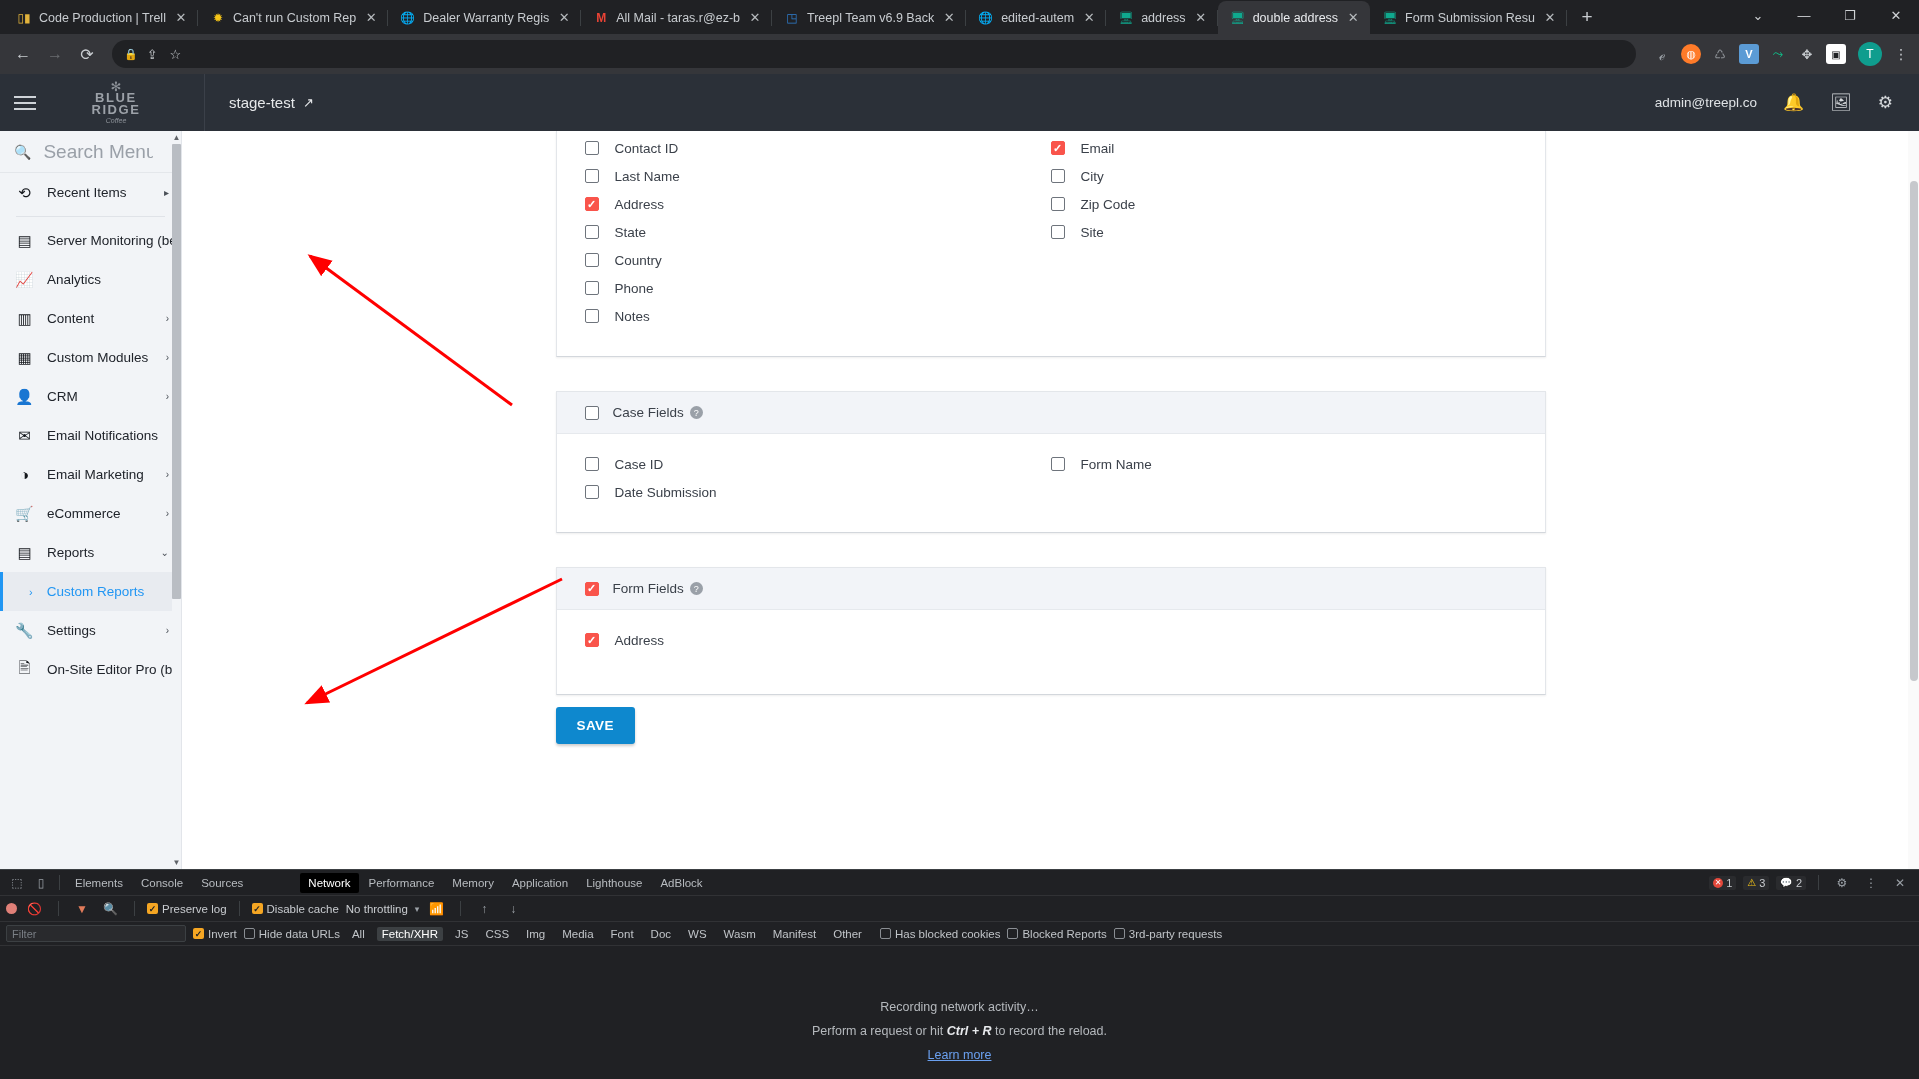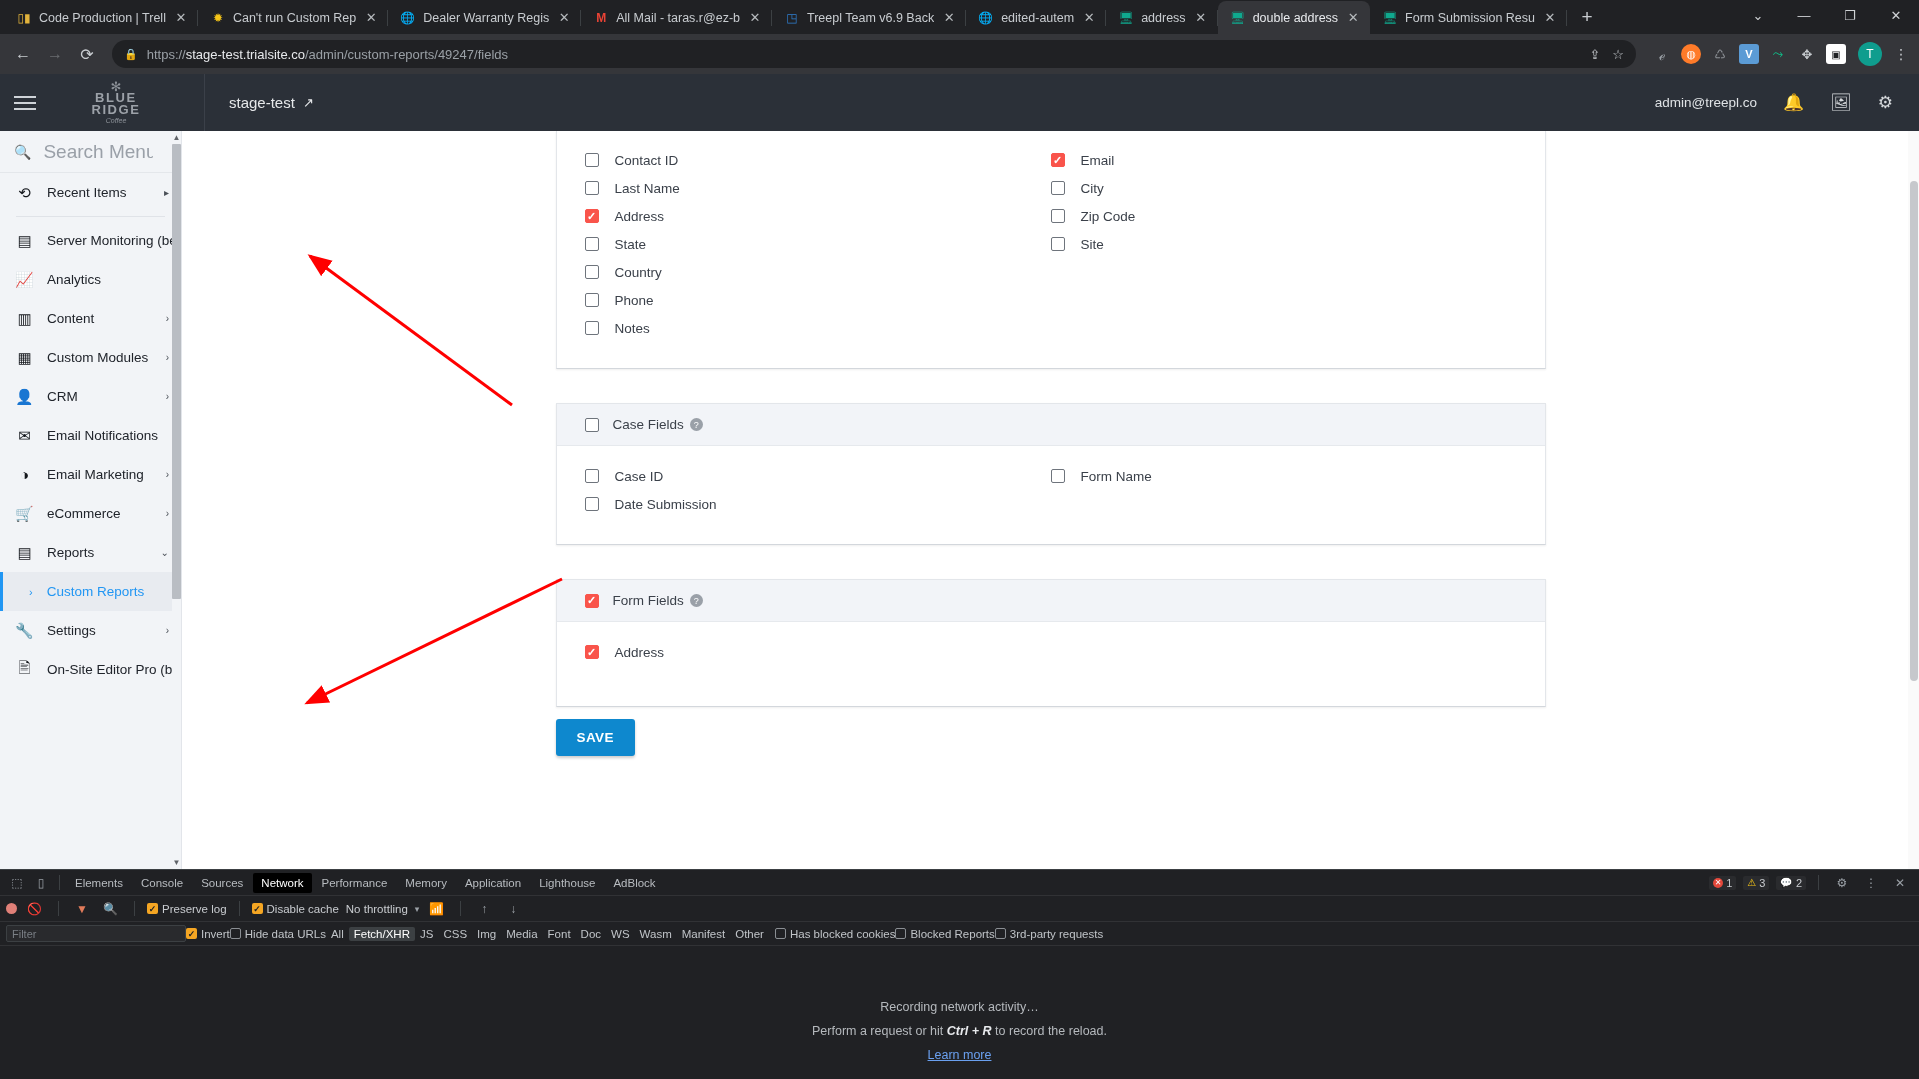--- a/index.html
+++ b/index.html
@@ -265,21 +265,21 @@
   }
   .dt-ico-btn {
     width: 22px; height: 22px; display: flex; align-items: center;
     justify-content: center; color: #9aa0a6; font-size: 12px; cursor: pointer;
   }
   .dt-vdiv { width: 1px; height: 15px; background: #3c4043; margin: 0 5px; }
   .dt-tab {
     padding: 0 8px; height: 20px; display: flex; align-items: center;
     font-size: 11.5px; color: #b8bcc0; cursor: pointer; border-radius: 2px;
   }
-  .dt-tab.active { background: #000; color: #fff; }
+  .dt-tab.active { background: #000; color: #fff; margin-left: 47px; }
   .dt-right {
     margin-left: auto; display: flex; align-items: center;
     gap: 7px; padding-right: 8px;
   }
   .badge {
     display: flex; align-items: center; gap: 3px;
     font-size: 11px; color: #c9ccd0; padding: 1px 4px;
     border-radius: 2px; background: #2a2b2e;
   }
   .dot-err { width: 10px; height: 10px; border-radius: 50%;
@@ -298,21 +298,21 @@
   .chk-o {
     width: 11px; height: 11px; border-radius: 2px; background: #f5a623;
     display: flex; align-items: center; justify-content: center;
     color: #202124; font-size: 9px; font-weight: 700; flex: 0 0 11px;
   }
   .dt-lbl { cursor: pointer; }
   .dt-chk-group { display: flex; align-items: center; gap: 4px; cursor: pointer; }
 
   .dt-filterbar {
     height: 24px; display: flex; align-items: center;
-    padding-left: 6px; font-size: 11.5px; color: #c0c4c8;
+    gap: 7px; padding-left: 6px; font-size: 11.5px; color: #c0c4c8;
     border-bottom: 1px solid #313235;
   }
   .filter-box {
     width: 180px; height: 17px; background: #292a2d;
     border: 1px solid #3c4043; border-radius: 2px;
     font-size: 11px; color: #7a7f85; padding: 0 5px;
     display: flex; align-items: center; flex: 0 0 180px;
   }
   .type-chip { padding: 1px 5px; border-radius: 2px; cursor: pointer; }
   .type-chip.active { background: #3c4043; color: #fff; }
@@ -391,21 +391,20 @@
     </div>
   </div>
 
   <div class="toolbar">
     <div class="nav-btn">←</div>
     <div class="nav-btn disabled">→</div>
     <div class="nav-btn">⟳</div>
 
     <div class="omnibox">
       <span class="lock-ico">🔒</span>
-      <span class="url"><span>https://</span><b>stage-test.trialsite.co</b><span>/admin/custom-reports/49247/fields</span></span>
       <span class="omni-icons">
         <span>⇪</span>
         <span>☆</span>
       </span>
     </div>
 
     <div class="ext-bar">
       <div class="ext" style="color:#9aa0a6;font-size:14px">ℯ</div>
       <div class="ext" style="background:#ff7b29;color:#fff;border-radius:50%">◍</div>
       <div class="ext" style="color:#8b8f94;font-size:13px">♺</div>
@@ -524,21 +523,21 @@
         <div class="sb-arrow">▲</div>
         <div class="sb-thumb"></div>
         <div class="sb-arrow-bot">▼</div>
       </div>
     </div>
 
     <div class="main">
       <div class="content-scroll">
 
         <div class="card" style="margin-top:0;border-top:0">
-          <div class="card-body" style="padding-top:15px">
+          <div class="card-body" style="padding-top:3px">
             <div class="grid2">
               <div>
                 <div class="cbrow">
                     <span class="cb"></span>
                     <span class="cb-label">Contact ID</span>
                   </div>
                 <div class="cbrow">
                     <span class="cb"></span>
                     <span class="cb-label">Last Name</span>
                   </div>

